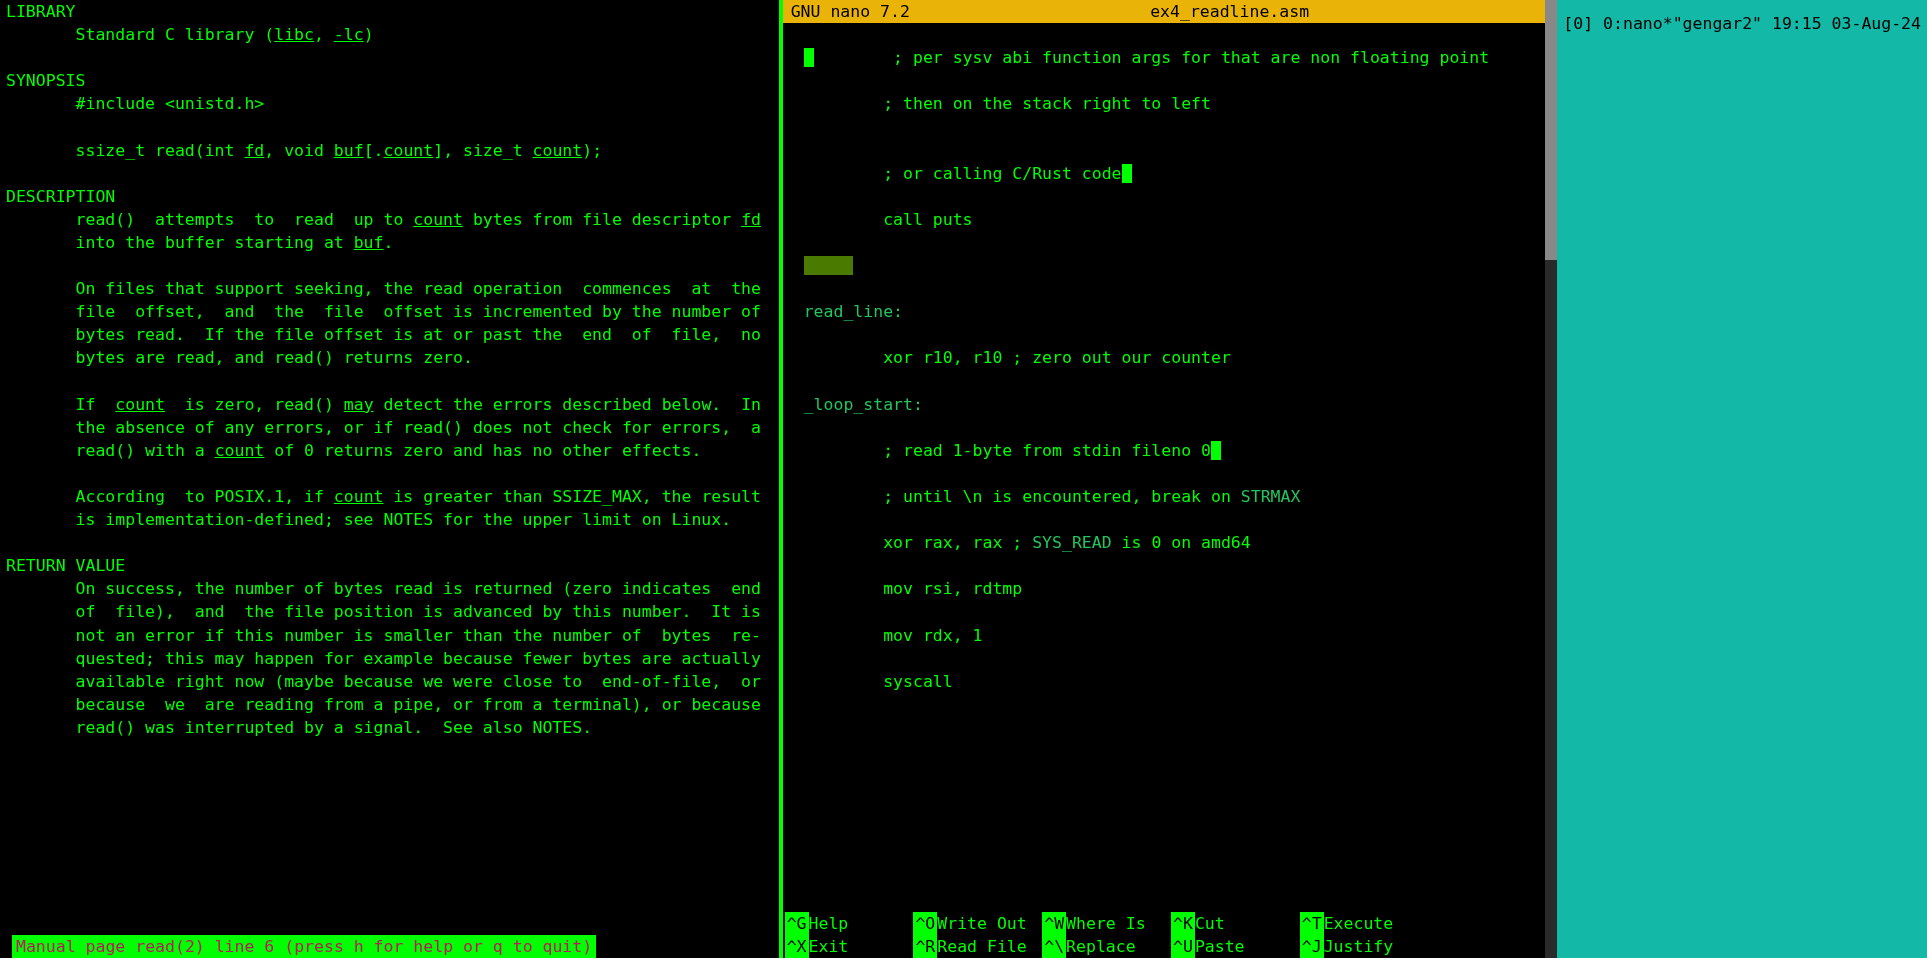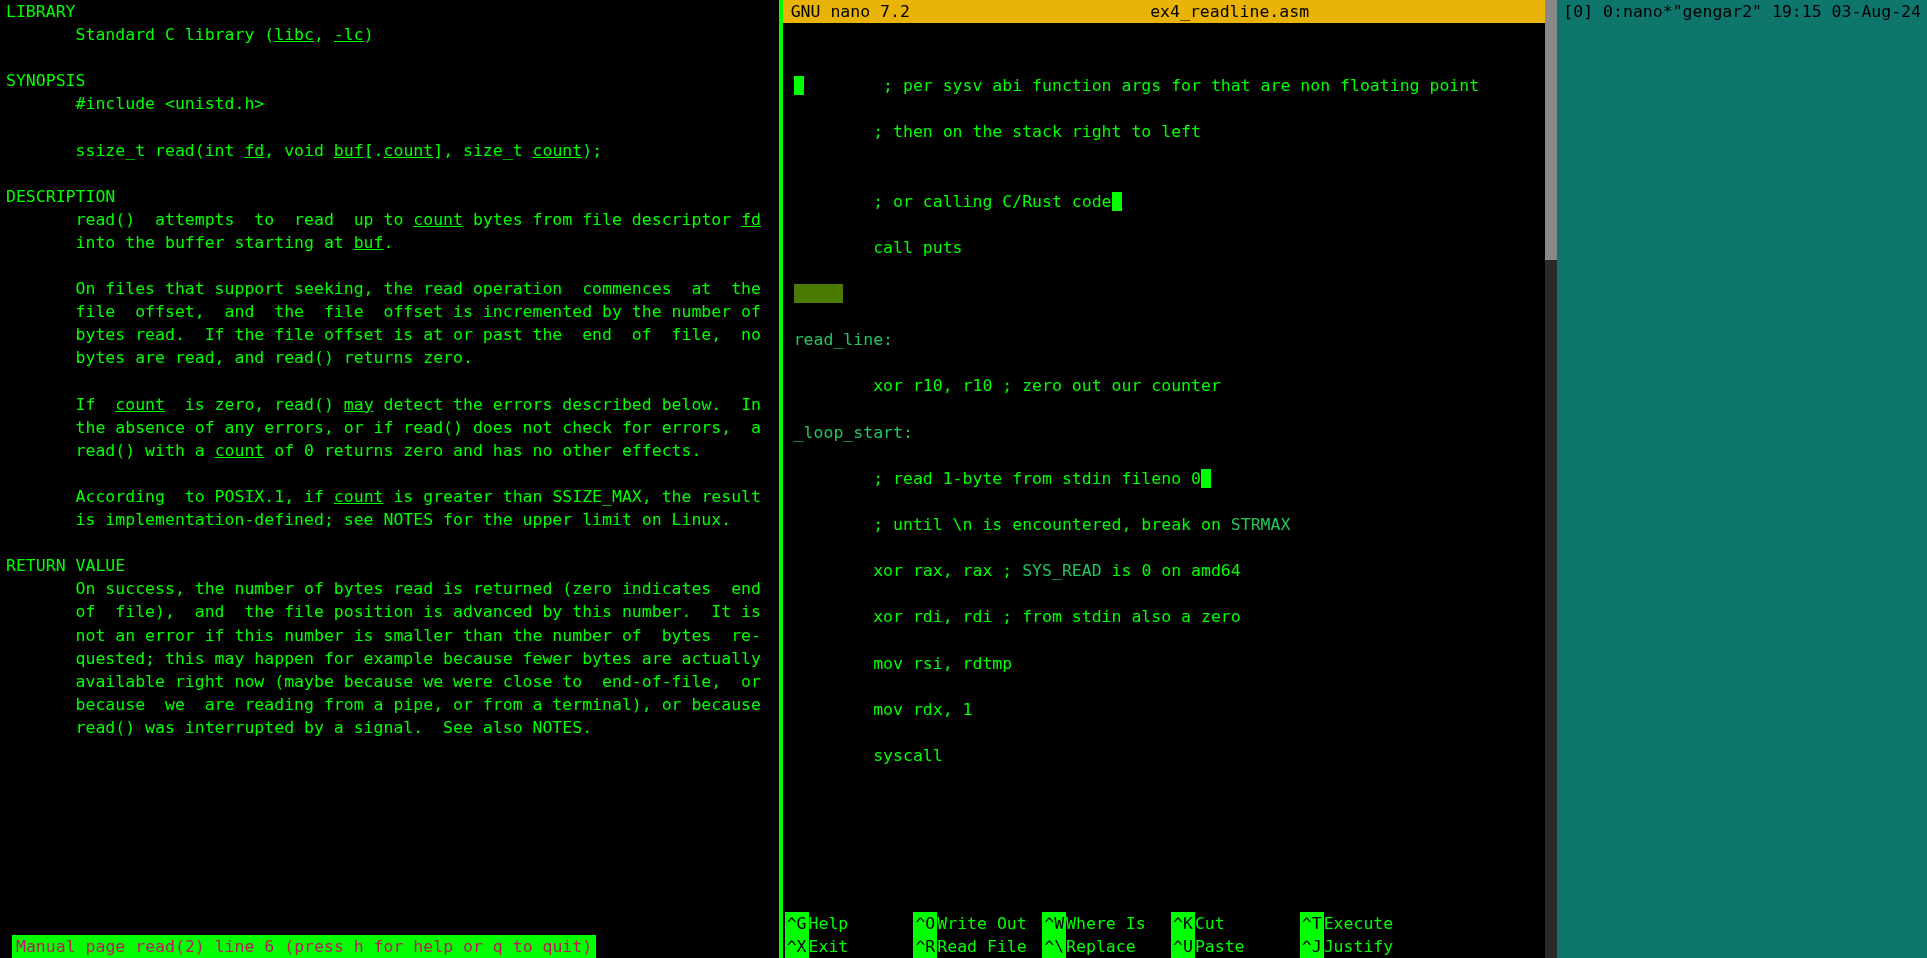--- a/index.html
+++ b/index.html
@@ -42,24 +42,23 @@
 .nano-header {
   background: #eab308;
   color: #000;
   display: flex;
   padding: 0 8px;
 }
 .nano-header .hdr-left { flex: 0 0 auto; }
 .nano-header .hdr-center { flex: 1; text-align: center; }
 .nano-body {
   flex: 1;
-  padding-left: 11px;
+  padding-left: 21px;
   overflow: hidden;
   white-space: pre;
-  margin-top: 28px;
 }
 .nano-footer {
   display: grid;
   grid-template-columns: repeat(6, 1fr);
   padding-left: 2px;
 }
 .sc {
   display: flex;
   align-items: center;
 }
@@ -74,25 +73,25 @@
 .man-status {
   background: #00ff00;
   color: #be185d;
   display: inline-block;
   padding: 0 4px;
   position: absolute;
   bottom: 0;
   left: 12px;
 }
 .tmux-bar {
-  background: #0f766e;
+  background: #14b8a6;
   color: #000;
   display: flex;
   justify-content: space-between;
-  padding: 0 6px;
+  padding: 12px 6px;
   font-size: 16.5px;
 }
 .tmux-left { }
 .tmux-right { }
 .bold-sec { color: #00ff00; }
 .under { text-decoration: underline; }
 .r { color: #22c55e; }
 .hl-cursor {
   background: #00ff00;
   color: #000;
@@ -172,21 +171,20 @@
 <div class="asm-line"></div>
 <div class="asm-line"><span>        ; or calling C/Rust code</span><span class="hl-cursor"> </span></div>
 <div class="asm-line">        call puts</div>
 <div class="asm-line"><span class="hl-block">     </span></div>
 <div class="asm-line r">read_line:</div>
 <div class="asm-line">        xor r10, r10 ; zero out our counter</div>
 <div class="asm-line r">_loop_start:</div>
 <div class="asm-line"><span>        ; read 1-byte from stdin fileno 0</span><span class="hl-cursor"> </span></div>
 <div class="asm-line"><span>        ; until \n is encountered, break on </span><span class="r">STRMAX</span></div>
 <div class="asm-line"><span>        xor rax, rax ; </span><span class="r">SYS_READ</span><span> is 0 on amd64</span></div>
-<div class="asm-line">        xor rdi, rdi ; from stdin also a zero</div>
 <div class="asm-line">        mov rsi, rdtmp</div>
 <div class="asm-line">        mov rdx, 1</div>
 <div class="asm-line">        syscall</div>
 
 <div class="asm-line"></div>
 
 <div class="asm-line"></div>
 
 
 

